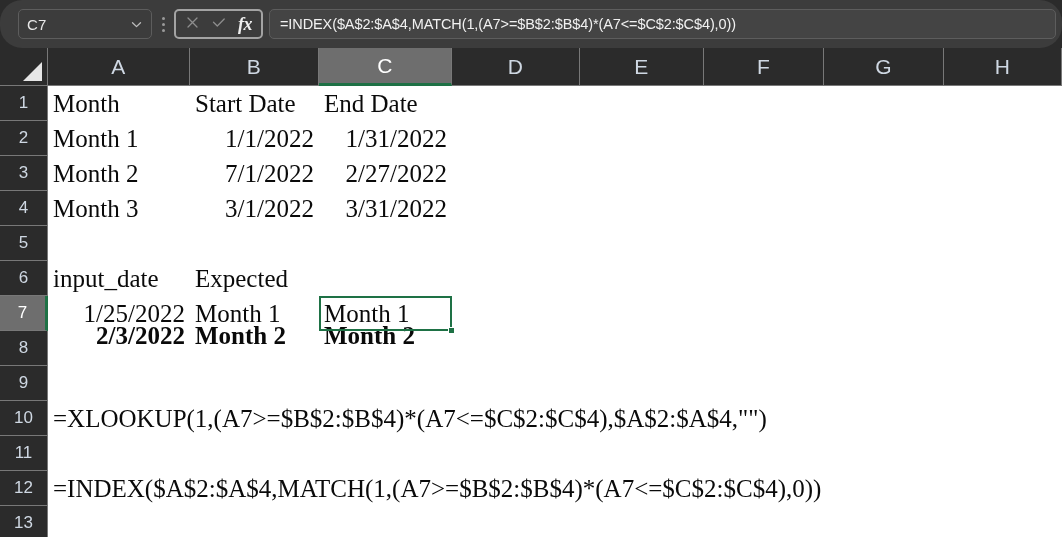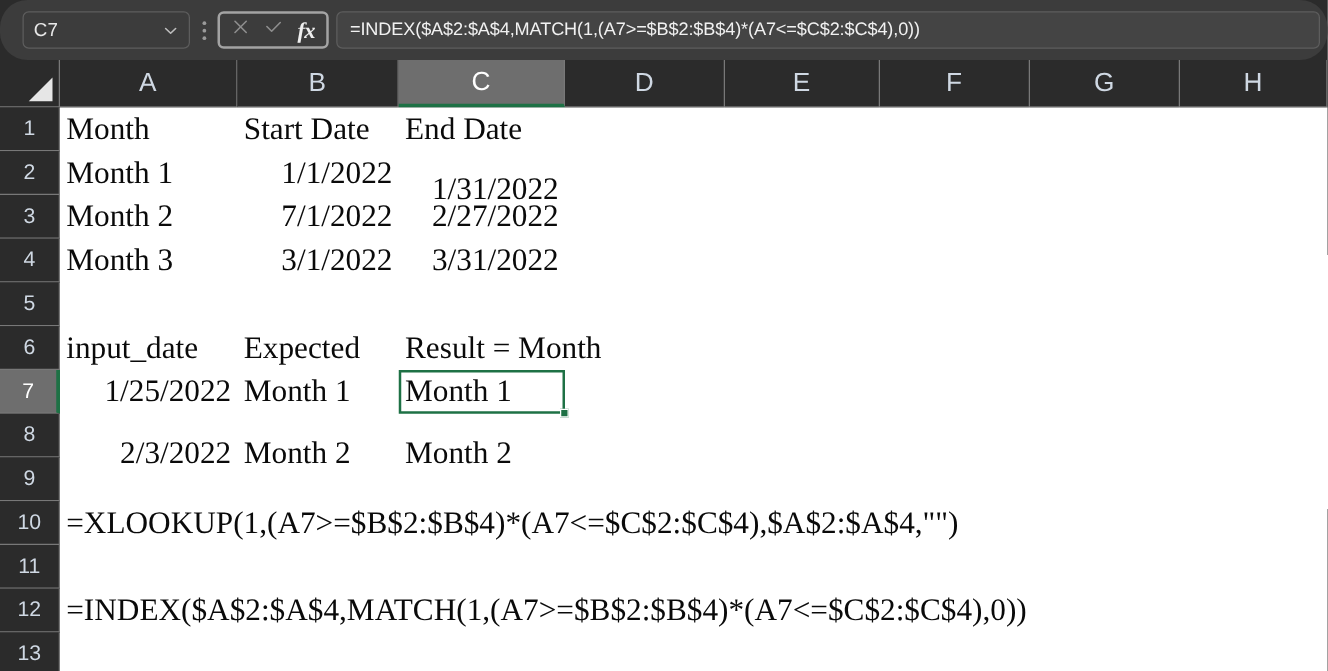--- a/index.html
+++ b/index.html
@@ -303,44 +303,43 @@
   <div class="sheet">
     <div id="cells-layer">
         <div class="cellrow" style="top: 0px;">
           <div class="cell left" style="left: 0px; width: 142px;">Month</div>
           <div class="cell left" style="left: 142px; width: 200px;">Start Date</div>
           <div class="cell left" style="left: 271px; width: 200px;">End Date</div>
         </div>
         <div class="cellrow" style="top: 35px;">
           <div class="cell left" style="left: 0px; width: 142px;">Month 1</div>
           <div class="cell right" style="left: 142px; width: 129px;">1/1/2022</div>
-          <div class="cell right" style="left: 271px; width: 133px; margin-top: 13px;">1/31/2022</div>
+          <div class="cell right" style="left: 271px; width: 133px;">1/31/2022</div>
         </div>
         <div class="cellrow" style="top: 70px;">
           <div class="cell left" style="left: 0px; width: 142px;">Month 2</div>
           <div class="cell right" style="left: 142px; width: 129px;">7/1/2022</div>
           <div class="cell right" style="left: 271px; width: 133px;">2/27/2022</div>
         </div>
         <div class="cellrow" style="top: 105px;">
           <div class="cell left" style="left: 0px; width: 142px;">Month 3</div>
           <div class="cell right" style="left: 142px; width: 129px;">3/1/2022</div>
           <div class="cell right" style="left: 271px; width: 133px;">3/31/2022</div>
         </div>
         <div class="cellrow" style="top: 140px;"></div>
         <div class="cellrow" style="top: 175px;">
           <div class="cell left" style="left: 0px; width: 142px;">input_date</div>
           <div class="cell left" style="left: 142px; width: 129px;">Expected</div>
-          <div class="cell left" style="left: 271px; width: 420px;">Result = Month</div>
         </div>
         <div class="cellrow" style="top: 210px;">
           <div class="cell right" style="left: 0px; width: 142px;">1/25/2022</div>
           <div class="cell left" style="left: 142px; width: 129px;">Month 1</div>
           <div class="cell left" style="left: 271px; width: 133px;">Month 1</div>
         </div>
-        <div class="cellrow" style="top: 259px;">
+        <div class="cellrow" style="top: 232px; font-weight: bold;">
           <div class="cell right" style="left: 0px; width: 142px;">2/3/2022</div>
           <div class="cell left" style="left: 142px; width: 129px;">Month 2</div>
           <div class="cell left" style="left: 271px; width: 133px;">Month 2</div>
         </div>
         <div class="cellrow" style="top: 280px;"></div>
         <div class="cellrow" style="top: 315px;">
           <div class="cell left" style="left: 0px; width: 900px;">=XLOOKUP(1,(A7&gt;=$B$2:$B$4)*(A7&lt;=$C$2:$C$4),$A$2:$A$4,"")</div>
         </div>
         <div class="cellrow" style="top: 350px;"></div>
         <div class="cellrow" style="top: 385px;">

